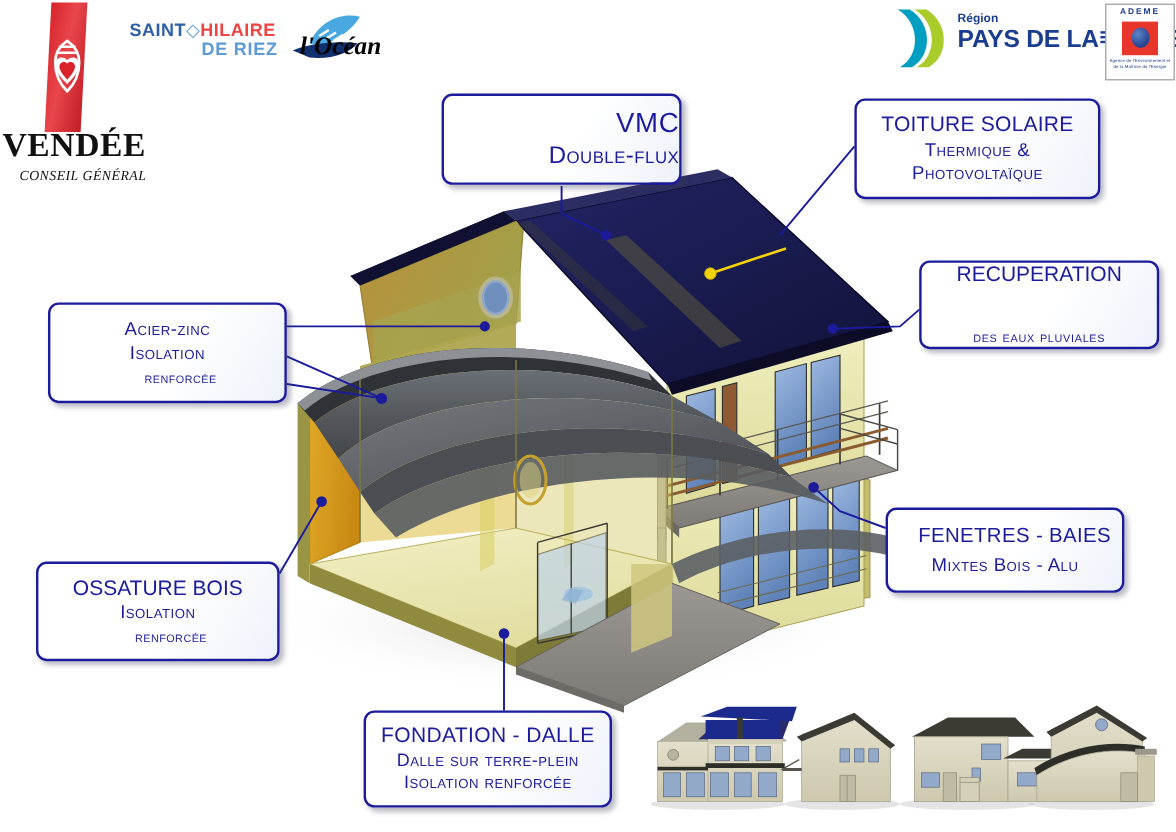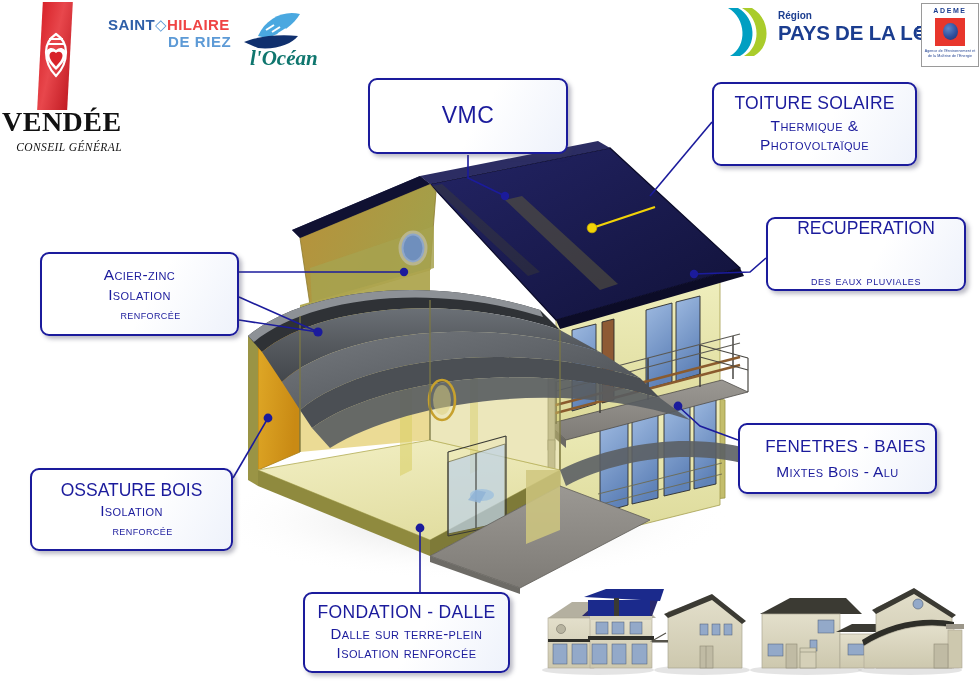--- a/index.html
+++ b/index.html
@@ -28,24 +28,24 @@
 
   
   #logo-sthilaire{left:108px;top:8px;width:220px;height:50px;}
   .sh-l1{position:absolute;left:0px;top:8px;font-size:15px;font-weight:700;
      letter-spacing:.4px;color:#2e5fa8;}
   .sh-l1 b{color:#ef4444;}
   .sh-l2{position:absolute;left:60px;top:25px;font-size:15px;font-weight:700;
      letter-spacing:.6px;color:#5d9ad6;}
   .sh-wave{position:absolute;left:128px;top:2px;width:80px;height:42px;}
   .sh-ocean{position:absolute;left:142px;top:18px;font-family:"Liberation Serif","DejaVu Serif",serif;
-     font-size:21px;font-style:italic;color:#0f766e;font-weight:700;margin-top:20px;}
-
-  
-  #logo-region{left:722px;top:4px;width:196px;height:58px;}
+     font-size:21px;font-style:italic;color:#000000;font-weight:700;}
+
+  
+  #logo-region{left:742px;top:4px;width:196px;height:58px;}
   .rg-arcs{position:absolute;left:0;top:2px;width:52px;height:52px;}
   .rg-region{position:absolute;left:56px;top:6px;font-size:10px;font-weight:700;color:#1b3d8f;}
   .rg-name{position:absolute;left:56px;top:17px;font-size:20.5px;font-weight:700;
      color:#1b3d8f;letter-spacing:-.2px;white-space:nowrap;}
 
   
   #logo-ademe{left:921px;top:3px;width:56px;height:62px;border:1px solid #9a9a9a;background:#fff;}
   .ad-title{position:absolute;left:0;top:3px;width:56px;text-align:center;
      font-size:7px;font-weight:700;letter-spacing:1.6px;color:#1b3d8f;}
   .ad-sq{position:absolute;left:13px;top:14px;width:30px;height:28px;background:#e8362c;}
@@ -60,21 +60,21 @@
   .callout{position:absolute;box-sizing:border-box;
      border:2px solid #1b1b9c;border-radius:9px;
      background:linear-gradient(120deg,#ffffff 0%,#ffffff 55%,#eef2fb 100%);
      box-shadow:3px 3px 4px rgba(60,60,90,.35);
      color:#1b1b9c;text-align:center;
      display:flex;flex-direction:column;justify-content:center;z-index:30;}
   .callout .ln{line-height:1.12;white-space:nowrap;}
   
   .sc{font-variant:small-caps;letter-spacing:.4px;}
 
-  #callout-vmc{left:368px;top:78px;width:200px;height:76px;}
+  #callout-vmc{left:368px;top:78px;width:200px;height:76px;align-items:flex-end;}
   #callout-vmc .l1{font-size:23px;letter-spacing:.5px;}
   #callout-vmc .l2{font-size:20px;margin-top:3px;}
 
   #callout-toiture{left:712px;top:82px;width:205px;height:84px;}
   #callout-toiture .l1{font-size:17.5px;letter-spacing:.2px;}
   #callout-toiture .l2{font-size:15.5px;margin-top:3px;}
   #callout-toiture .l3{font-size:15.5px;margin-top:2px;}
 
   #callout-recup{left:766px;top:217px;width:200px;height:74px;justify-content:space-between;}
   #callout-recup .l1{font-size:17.5px;}
@@ -454,20 +454,21 @@
       </div>
     <div class="ad-title">ADEME</div>
     <div class="ad-sq">
       <div class="ad-globe"></div>
     </div>
     <div class="ad-sub">Agence de l'Environnement et de la Maîtrise de l'Energie</div>
   </div>
 
   <div class="callout" id="callout-vmc">
     <div class="ln l1">VMC</div>
+    <div class="ln l2 sc">Double-flux</div>
   </div>
 
   <div class="callout" id="callout-toiture">
     <div class="ln l1">TOITURE SOLAIRE</div>
     <div class="ln l2 sc">Thermique &amp;</div>
     <div class="ln l3 sc">Photovoltaïque</div>
   </div>
 
   <div class="callout" id="callout-recup">
     <div class="ln l1">RECUPERATION</div>

